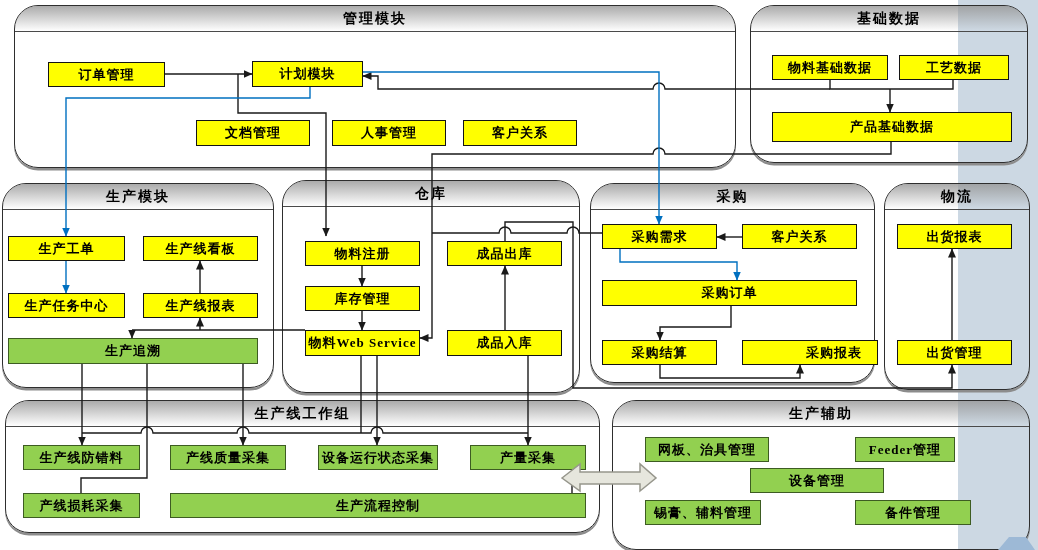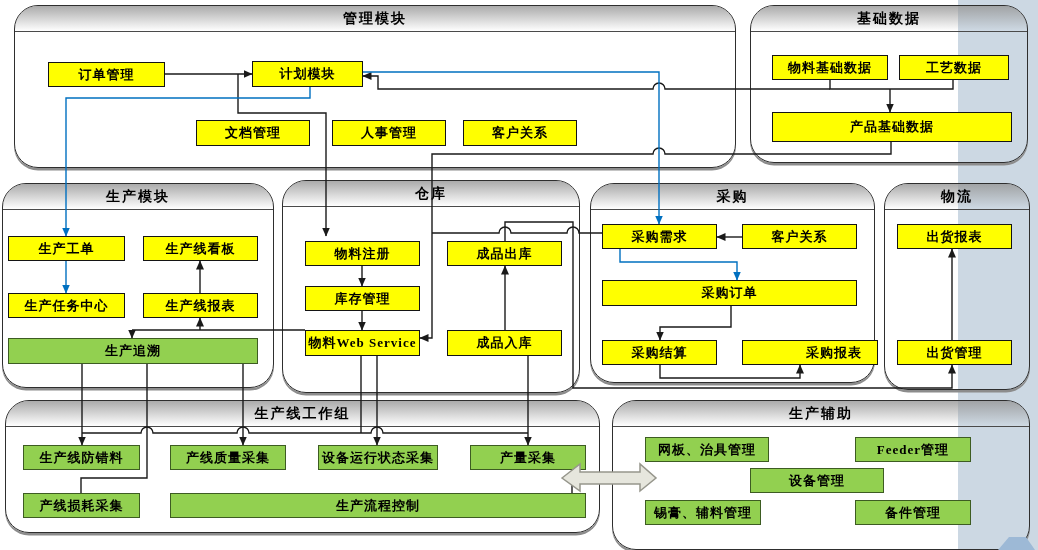--- a/index.html
+++ b/index.html
@@ -98,21 +98,21 @@
 <div class="node" style="left:897px;top:340px;width:115px;height:25px;">出货管理</div>
 
 <div class="node green" style="left:23px;top:445px;width:117px;height:25px;">生产线防错料</div>
 <div class="node green" style="left:170px;top:445px;width:116px;height:25px;">产线质量采集</div>
 <div class="node green" style="left:318px;top:445px;width:120px;height:25px;">设备运行状态采集</div>
 <div class="node green" style="left:470px;top:445px;width:116px;height:25px;">产量采集</div>
 <div class="node green" style="left:23px;top:493px;width:117px;height:25px;">产线损耗采集</div>
 <div class="node green" style="left:170px;top:493px;width:416px;height:25px;">生产流程控制</div>
 
 <div class="node green" style="left:645px;top:437px;width:124px;height:25px;">网板、治具管理</div>
-<div class="node green" style="left:855px;top:437px;width:116px;height:25px;">Feeder管理</div>
+<div class="node green" style="left:855px;top:437px;width:100px;height:25px;">Feeder管理</div>
 <div class="node green" style="left:750px;top:468px;width:134px;height:25px;">设备管理</div>
 <div class="node green" style="left:645px;top:500px;width:116px;height:25px;">锡膏、辅料管理</div>
 <div class="node green" style="left:855px;top:500px;width:116px;height:25px;">备件管理</div>
 
 <svg id="wires" width="1038" height="550">
   <defs>
     <marker id="ab" markerWidth="9" markerHeight="8" refX="8.5" refY="4" orient="auto" markerUnits="userSpaceOnUse">
       <path d="M0,0 L9,4 L0,8 z" fill="#1a1a1a"></path>
     </marker>
     <marker id="au" markerWidth="9" markerHeight="8" refX="8.5" refY="4" orient="auto" markerUnits="userSpaceOnUse">

